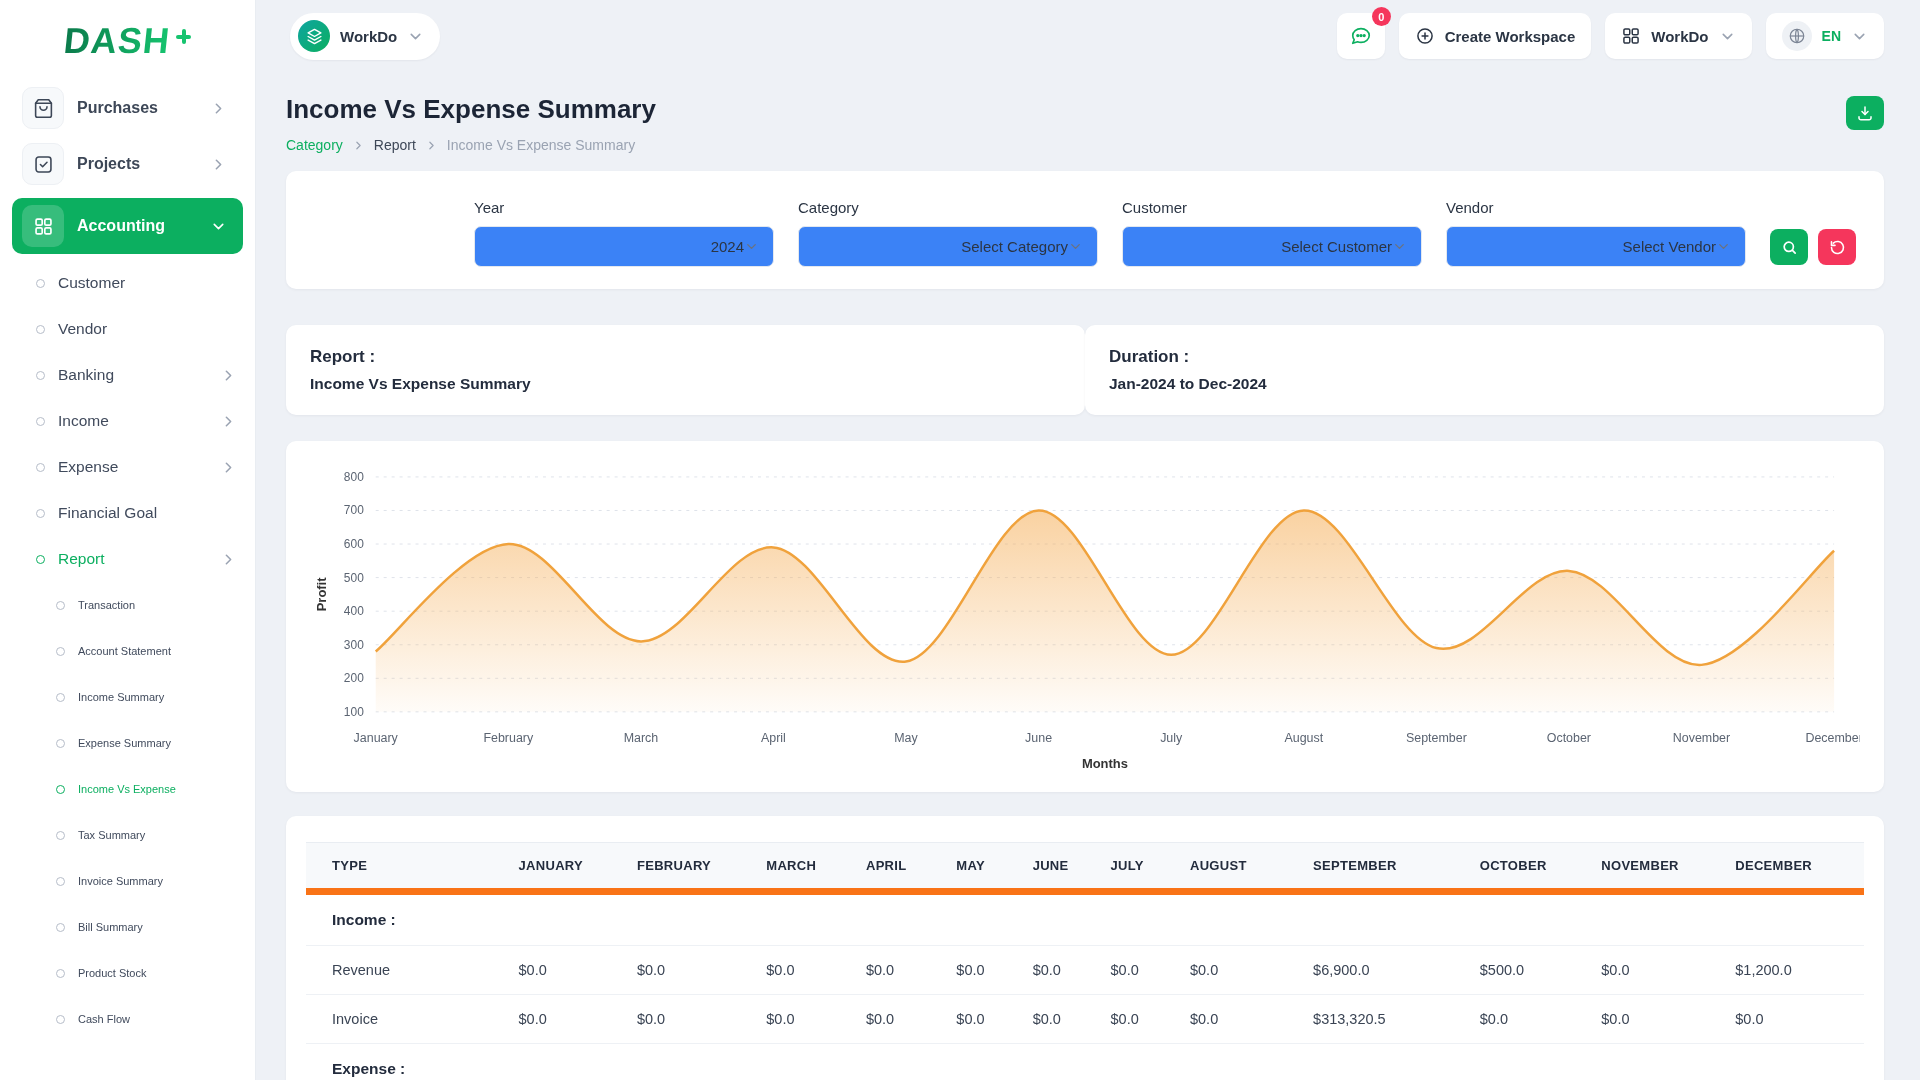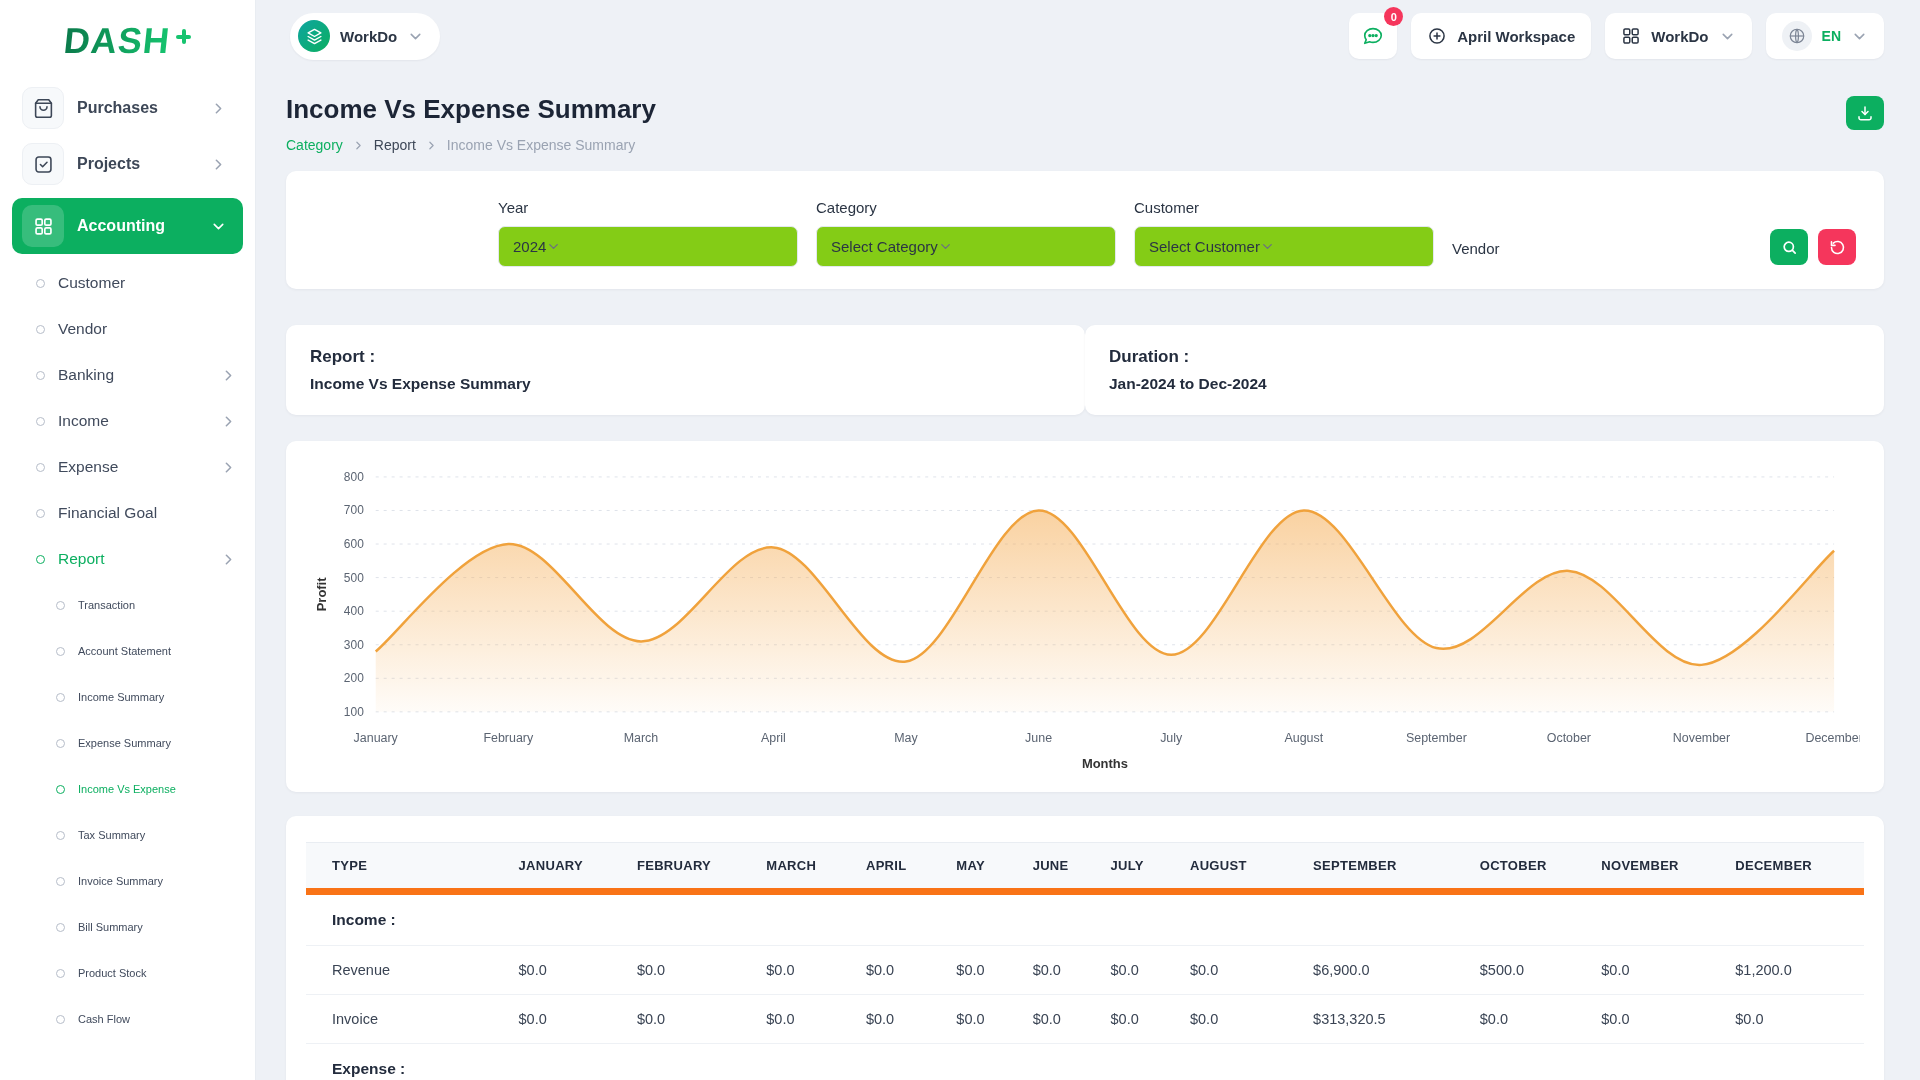--- a/index.html
+++ b/index.html
@@ -54,24 +54,24 @@
   .page-title{font-size:26px;font-weight:700;color:#1c2536}
   .breadcrumb{margin-top:12px;display:flex;align-items:center;gap:9px;font-size:14px}
   .crumb.link{color:#0CAF60;cursor:pointer}
   .crumb.mid{color:#3d4757;cursor:pointer}
   .crumb.current{color:#9aa3b2}
   .crumb-sep{width:13px;height:13px;color:#9aa3b2;display:inline-flex}
   .dl-btn{width:38px;height:34px;border:none;border-radius:8px;background:#0CAF60;color:#fff;display:flex;align-items:center;justify-content:center;cursor:pointer;margin-top:2px}
   .dl-btn .icn,.dl-ic{width:18px;height:18px}
 
   .card{background:#fff;border-radius:10px;box-shadow:0 1px 3px rgba(16,24,40,.05)}
-  .filter-card{margin-top:18px;height:118px;display:flex;align-items:flex-end;justify-content:flex-end;gap:18px;padding:22px 28px}
+  .filter-card{margin-top:18px;height:118px;display:flex;align-items:flex-end;justify-content:flex-end;gap:24px;padding:22px 28px}
   .field{width:300px}
   .field label{display:block;font-size:15px;color:#2b3544;margin-bottom:10px}
-  .select{height:41px;border:1px solid #e3e8ef;border-radius:7px;background:#84cc16;display:flex;align-items:center;justify-content:flex-start;padding:0 14px;font-size:15px;color:#2b3544;cursor:pointer}
+  .select{height:41px;border:1px solid #e3e8ef;border-radius:7px;background:#3b82f6;display:flex;align-items:center;justify-content:flex-end;padding:0 14px;font-size:15px;color:#2b3544;cursor:pointer}
   .sel-chev{width:15px;height:15px;color:#6b7280}
   .filter-actions{display:flex;gap:10px;margin-bottom:2px}
   .btn-icon{width:38px;height:36px;border:none;border-radius:8px;display:flex;align-items:center;justify-content:center;color:#fff;cursor:pointer}
   .btn-icon .icn{width:17px;height:17px}
   .btn-search{background:#0CAF60}
   .btn-reset{background:#F5365C}
 
   .summary-row{display:grid;grid-template-columns:1fr 1fr;margin-top:36px}
   .summary-card{padding:22px 24px}
   .sum-label{font-size:17px;font-weight:700;color:#232c3d}
@@ -263,21 +263,21 @@
             </span>
           <span class="badge">0</span>
         </button>
         <button class="pill">
           <span class="icn pill-ic">
               <svg viewBox="0 0 24 24" fill="none" stroke="currentColor" stroke-width="1.8" stroke-linecap="round">
                 <circle cx="12" cy="12" r="8.5"></circle>
                 <path d="M12 8.5v7M8.5 12h7"></path>
               </svg>
             </span>
-          <span>April Workspace</span>
+          <span>Create Workspace</span>
         </button>
         <button class="pill">
           <span class="icn pill-ic">
               <svg viewBox="0 0 24 24" fill="none" stroke="currentColor" stroke-width="1.8">
                 <rect x="3.5" y="3.5" width="7" height="7" rx="1.5"></rect>
                 <rect x="13.5" y="3.5" width="7" height="7" rx="1.5"></rect>
                 <rect x="3.5" y="13.5" width="7" height="7" rx="1.5"></rect>
                 <rect x="13.5" y="13.5" width="7" height="7" rx="1.5"></rect>
               </svg>
             </span>
@@ -370,20 +370,28 @@
             <span>Select Customer</span>
             <span class="icn sel-chev">
                 <svg viewBox="0 0 24 24" fill="none" stroke="currentColor" stroke-width="2.2" stroke-linecap="round" stroke-linejoin="round">
                   <path d="m6 9 6 6 6-6"></path>
                 </svg>
               </span>
           </div>
         </div>
         <div class="field">
           <label>Vendor</label>
+          <div class="select">
+            <span>Select Vendor</span>
+            <span class="icn sel-chev">
+                <svg viewBox="0 0 24 24" fill="none" stroke="currentColor" stroke-width="2.2" stroke-linecap="round" stroke-linejoin="round">
+                  <path d="m6 9 6 6 6-6"></path>
+                </svg>
+              </span>
+          </div>
         </div>
         <div class="filter-actions">
           <button class="btn-icon btn-search">
             <span class="icn">
                 <svg viewBox="0 0 24 24" fill="none" stroke="currentColor" stroke-width="2.4" stroke-linecap="round">
                   <circle cx="11" cy="11" r="6.5"></circle>
                   <path d="m20 20-3.8-3.8"></path>
                 </svg>
               </span>
           </button>

